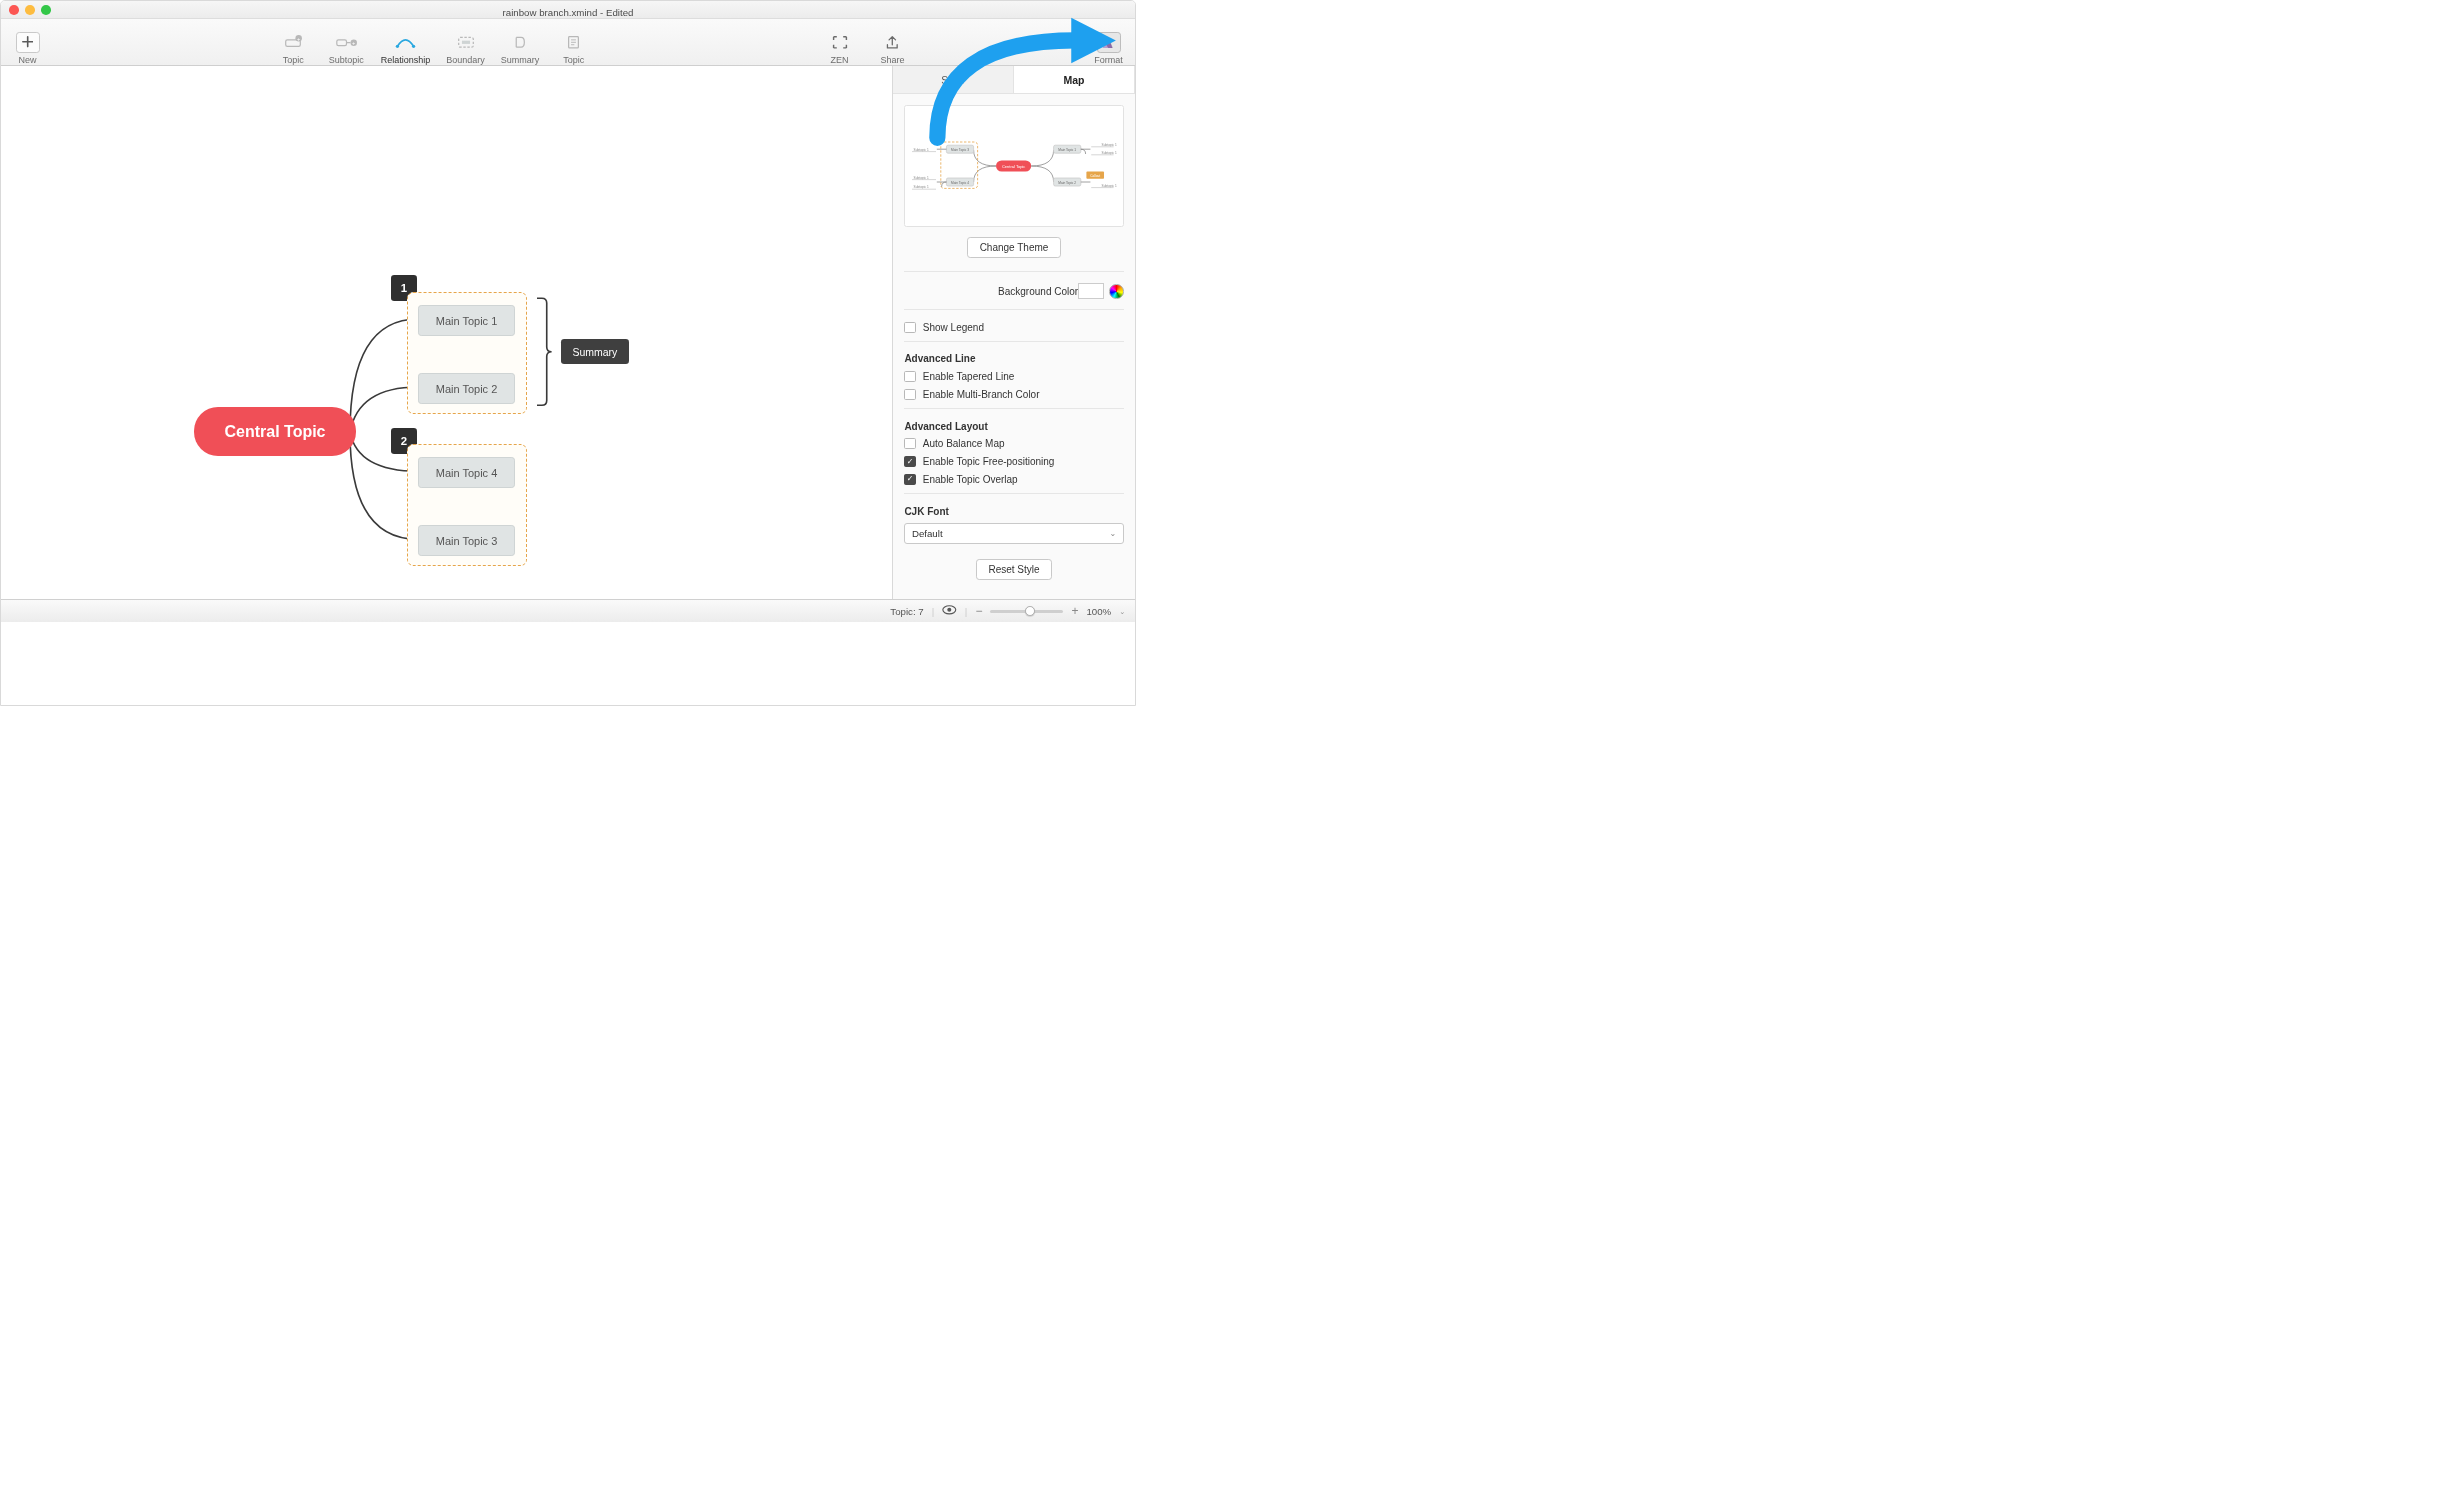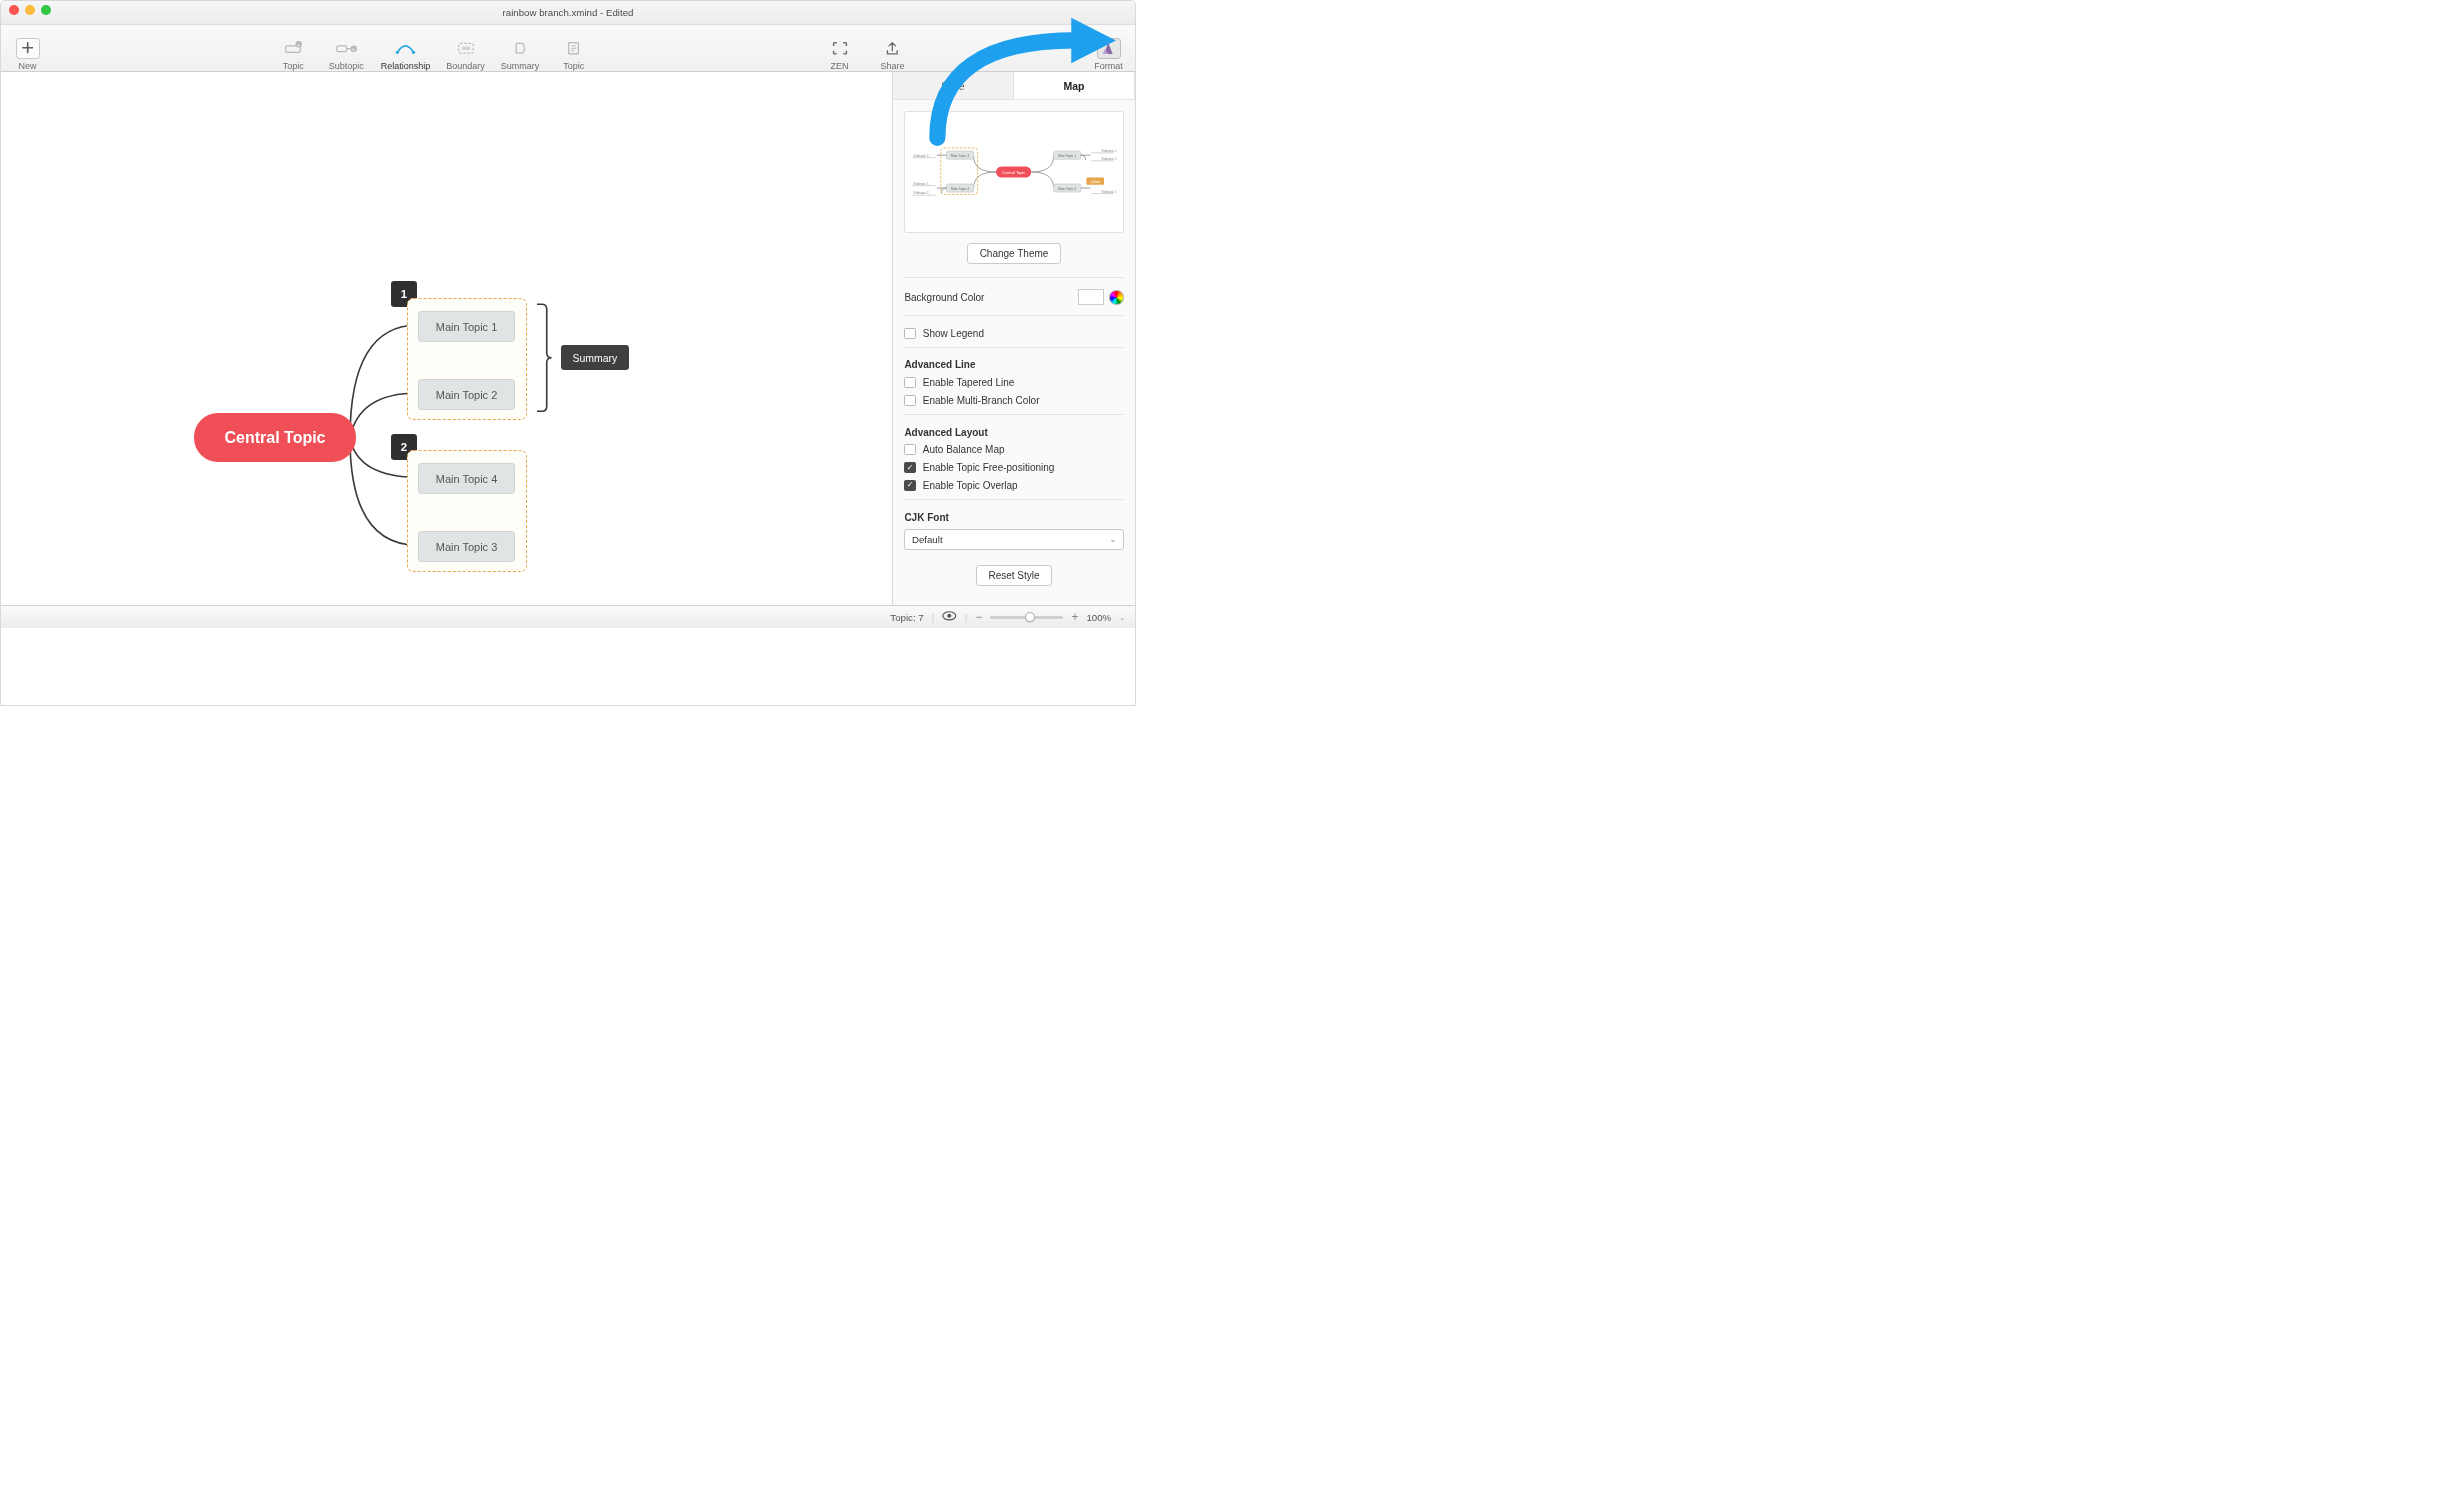--- a/index.html
+++ b/index.html
@@ -3,21 +3,21 @@
 <meta charset="utf-8">
 <style>
   * { box-sizing: border-box; margin: 0; padding: 0; font-family: -apple-system, "Helvetica Neue", Arial, sans-serif; }
   html, body { width: 100%; height: 100%; }
   body { background: #fff; color: #333; font-size: 10.5px; }
 
   .window { width: 1136px; height: 706px; position: relative; background:#fff; border:0.8px solid #d9d9d9; border-radius:4.9px 4.9px 0 0; overflow:hidden;}
   .chrome { width:100%; display:flex; flex-direction:column; }
   
   
-  .titlebar { height:24px; background: linear-gradient(#f6f6f6,#ececec); border-bottom:0.8px solid #ddd; display:flex; align-items:center; position:relative;}
+  .titlebar { height:18px; background: linear-gradient(#f6f6f6,#ececec); border-bottom:0.8px solid #ddd; display:flex; align-items:flex-end; position:relative;}
   .traffic { position:absolute; left:8px; top:4px; display:flex; gap:6.5px;}
   .traffic span{ width:9.7px;height:9.7px;border-radius:50%; display:block;}
   .dot-red{background:#fc5753;} .dot-yellow{background:#fdbc40;} .dot-green{background:#33c748;}
   .title-text{margin:0 auto; font-size:9.7px; color:#4a4a4a; font-weight:400;}
   
   
   .toolbar { height:47px; background:linear-gradient(#fafafa,#f0f0f0); border-bottom:0.8px solid #cfcfcf; display:flex; align-items:flex-end; padding:4.9px 8px 0 8px;}
   .tool-group{ display:flex; gap:16px;}
   .tool-btn{ display:flex; flex-direction:column; align-items:center; gap:2.4px; min-width:37px; color:#6d6d6d; font-size:9px; cursor:default;}
   .tool-btn .icon-box{ width:24px;height:21px; border:0.8px solid #c9c9c9; border-radius:3.2px; background:#fcfcfc; display:flex; align-items:center; justify-content:center;}
@@ -39,21 +39,21 @@
   .panel{ padding:11.4px 11.4px 6.5px 11.4px; overflow:auto; flex:1;}
   .preview{ background:#fff;border:0.8px solid #e2e2e2;border-radius:2.4px; height:122px; position:relative; margin-bottom:9.7px; overflow:hidden;}
   .preview svg{width:100%;height:100%;}
   
   .centered-btn{display:flex; justify-content:center; margin-bottom:13px;}
   .btn{ border:0.8px solid #c9c9c9; background:#fff; border-radius:3.2px; padding:4px 11.4px; font-size:10px; color:#333; cursor:default;}
   
   hr.sep{border:none;border-top:0.8px solid #e6e6e6; margin:8px 0 11.4px 0;}
   
   .row{ display:flex; align-items:center; margin-bottom:9.7px; font-size:10px; color:#333;}
-  .row label{flex:1;}
+  .row label{flex:1;text-align:right;}
   .swatch{width:26px;height:16px;border:0.8px solid #ccc; background:#fff; margin-right:4.9px;}
   .colorcircle{width:14.6px;height:14.6px;border-radius:50%;background:conic-gradient(red,orange,yellow,green,cyan,blue,magenta,red);border:0.8px solid #aaa;}
   
   .section-title{font-weight:600; font-size:10px; color:#333; margin:4.9px 0 6.5px 0;}
   .check{display:flex;align-items:center;gap:7px;font-size:10px;color:#333;margin-bottom:6.5px;}
   .cb{width:11.4px;height:11.4px;border:0.8px solid #b8b8b8;border-radius:1.6px;background:#fff;display:flex;align-items:center;justify-content:center;}
   .cb.checked{background:#4a4a4a;border-color:#4a4a4a;}
   .cb.checked::after{content:"✓";color:#fff;font-size:8px;line-height:1;}
   
   .select{width:100%;border:0.8px solid #c9c9c9;background:#fff;border-radius:3px;padding:4px 6.5px;font-size:9.7px;color:#333;display:flex;justify-content:space-between;align-items:center;}

